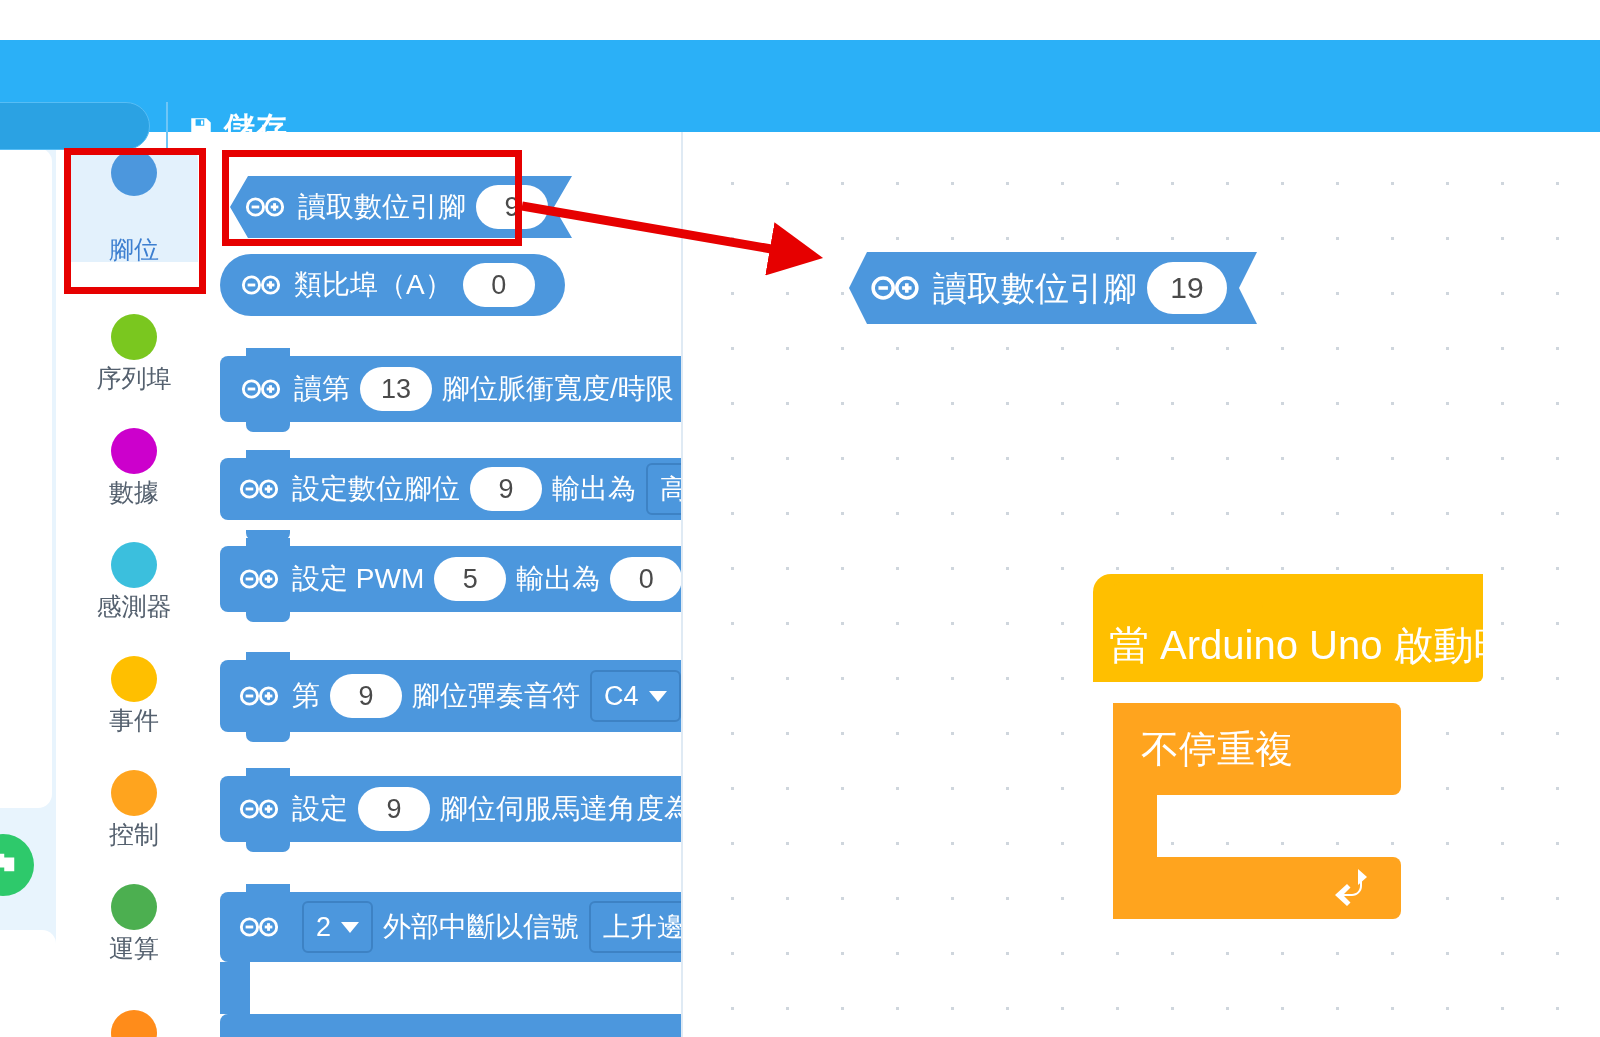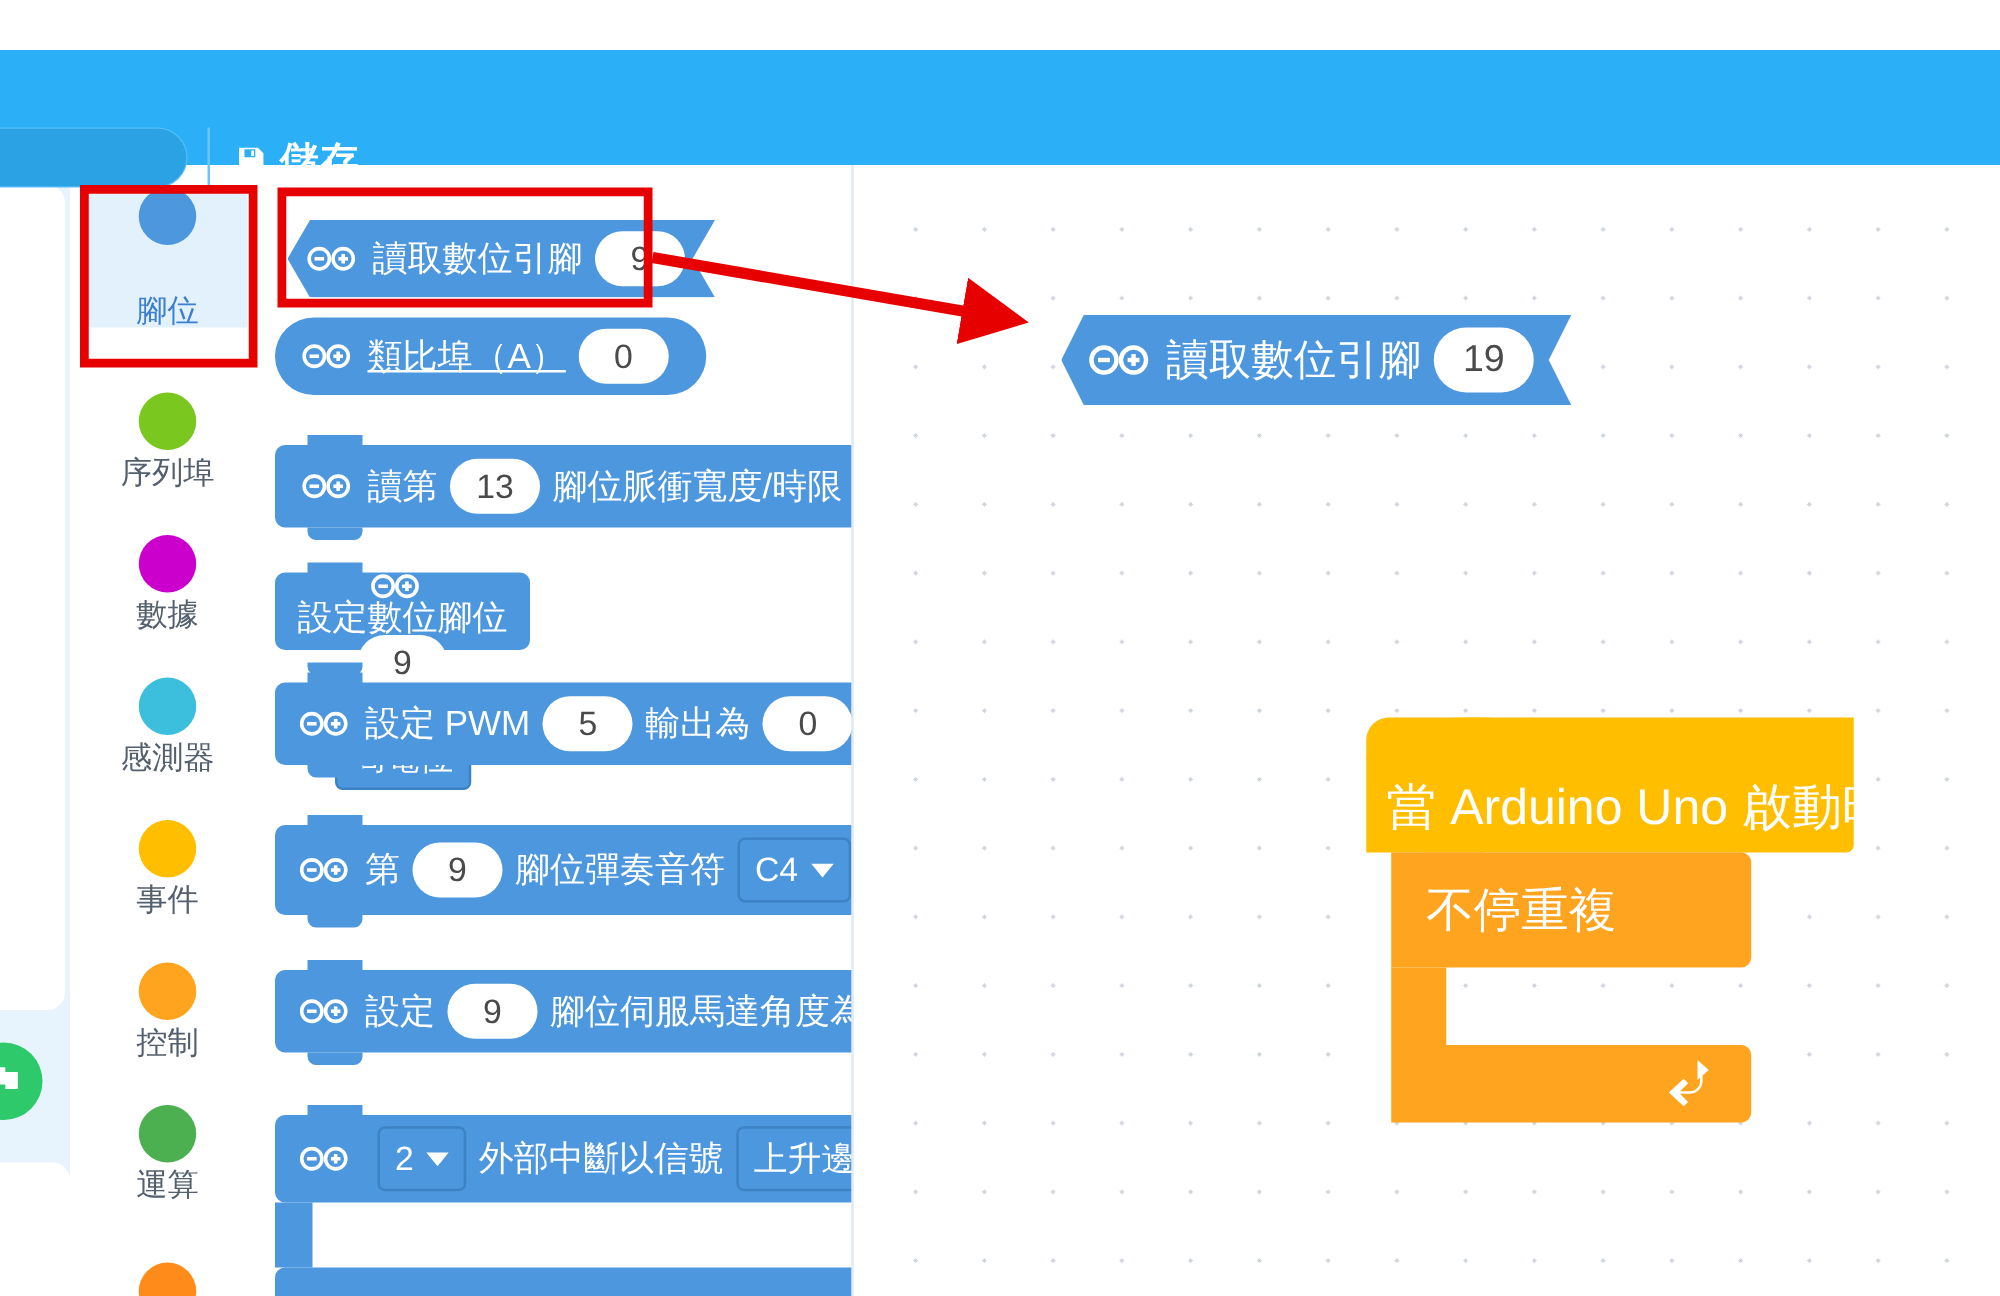--- a/index.html
+++ b/index.html
@@ -170,21 +170,20 @@
     height: 62px;
     clip-path: polygon(18px 0, 100% 0, calc(100% - 18px) 50%, 100% 100%, 18px 100%, 0 50%);
     
   }
   .blk-hex-wrap { position: absolute; }
   .blk-round {
     background: #4c97dd;
     height: 62px;
     border-radius: 31px;
     padding: 16px 20px;
-    text-decoration: underline;
   }
   .blk-stack {
     background: #4c97dd;
     height: 66px;
     border-radius: 8px;
     padding: 0 18px;
   }
   .stack-notch-top, .stack-notch-bottom {
     position: absolute; left: 26px;
     width: 44px; height: 10px;
@@ -446,21 +445,21 @@
         <span class="blk-text">讀第</span>
         <span class="num-field">13</span>
         <span class="blk-text">腳位脈衝寬度/時限</span>
         <span class="num-field">20000</span>
       </div>
       <div class="stack-notch-bottom" style="top:74px;"></div>
     </div>
 
     <div style="position:absolute; left:22px; top:318px;">
       <div class="stack-notch-top"></div>
-      <div class="blk blk-stack" style="position:relative; top:8px; height:62px;flex-direction:column;">
+      <div class="blk blk-stack" style="position:relative; top:8px; height:62px;">
         <span>
           <svg class="blk-ard-icon" viewBox="0 0 44 22" aria-hidden="true">
             <circle cx="12" cy="11" r="8.5" fill="none" stroke="#ffffff" stroke-width="3"></circle>
             <circle cx="32" cy="11" r="8.5" fill="none" stroke="#ffffff" stroke-width="3"></circle>
             <rect x="8" y="9.5" width="8" height="3" fill="#ffffff"></rect>
             <rect x="28" y="9.5" width="8" height="3" fill="#ffffff"></rect>
             <rect x="30.5" y="7" width="3" height="8" fill="#ffffff"></rect>
           </svg>
         </span>
         <span class="blk-text">設定數位腳位</span>
@@ -590,21 +589,21 @@
 
     <div class="hat-block" style="left:410px; top:442px; width:390px;">
       <div class="hat-top">
         <div class="hat-bump"></div>
       </div>
       <div class="hat-body">
         <span>當 Arduino Uno 啟動時</span>
       </div>
     </div>
 
-    <div class="loop-block" style="left:410px; top:550px; width:288px;padding-left:20px;">
+    <div class="loop-block" style="left:410px; top:571px; width:288px;padding-left:20px;">
       <div class="loop-head">
         <div class="loop-notch"></div>
         <span>不停重複</span>
       </div>
       <div class="loop-arm"></div>
       <div class="loop-foot">
         <svg class="loop-arrow" viewBox="0 0 42 42" aria-hidden="true">
           <path fill="#ffffff" d="M33 8v13c0 5.5-4.5 10-10 10h-8l6.5 6.5-3.5 3.5L6 30l12-11 3.5 3.5L15 29h8c4.4 0 8-3.6 8-8V8h2z"></path>
           <path fill="#ffffff" d="M29 4l9 8-9 8z"></path>
         </svg>

